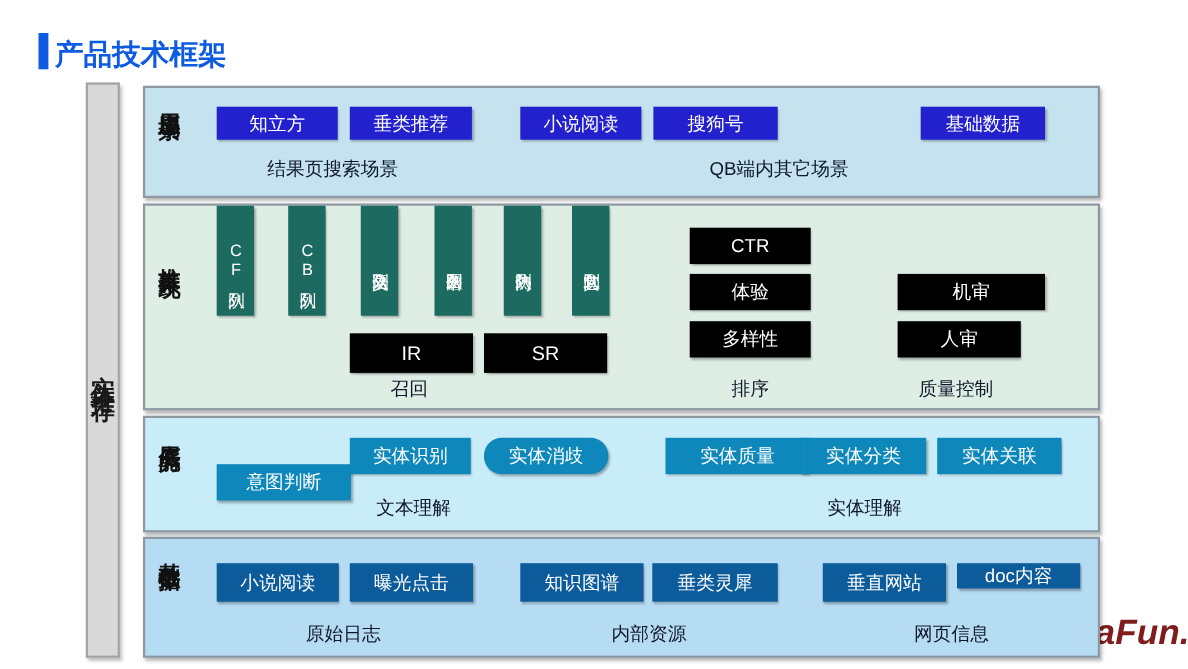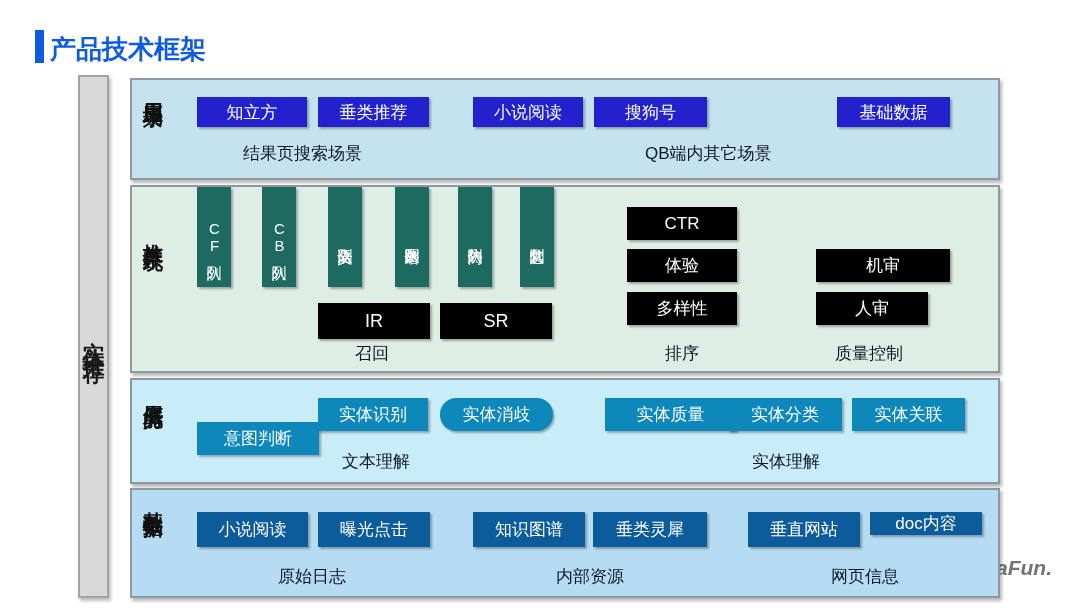--- a/index.html
+++ b/index.html
@@ -48,21 +48,21 @@
   .queue {
     position:absolute; width:34px; height:100px; background:#1c6a60;
     color:#fff; font-size:15px; line-height:1.2;
     display:flex; align-items:center; justify-content:center;
     box-shadow:1.5px 2px 2px rgba(0,0,0,0.3);
   }
   .caption { position:absolute; color:#0f172a; font-size:17px; white-space:nowrap; }
   
   .watermark {
     position:absolute; left:996px; top:556px; z-index:0;
-    font-size:21px; font-weight:bold; font-style:italic; color:#737373; white-space:nowrap;
+    font-size:32px; font-weight:bold; font-style:italic; color:#7f1d1d; white-space:nowrap;
   }
 </style>
 </head>
 <body>
 
 <div class="stage">
 
   <div class="watermark">aFun.</div>
 
   <div class="title-bar"></div>

